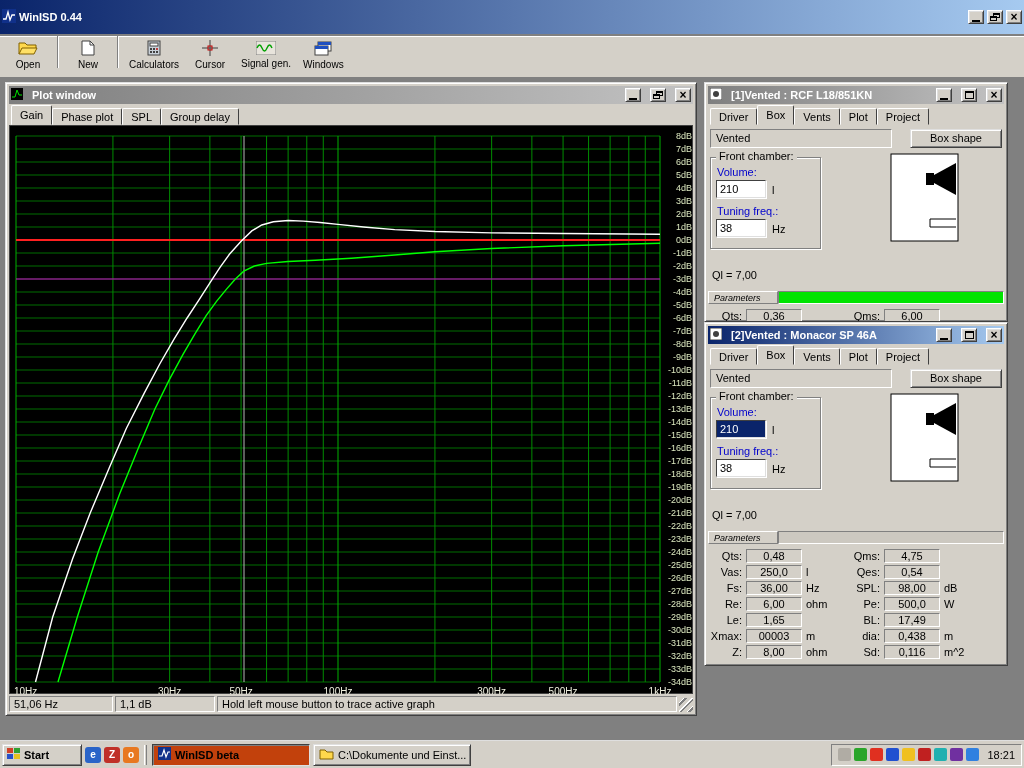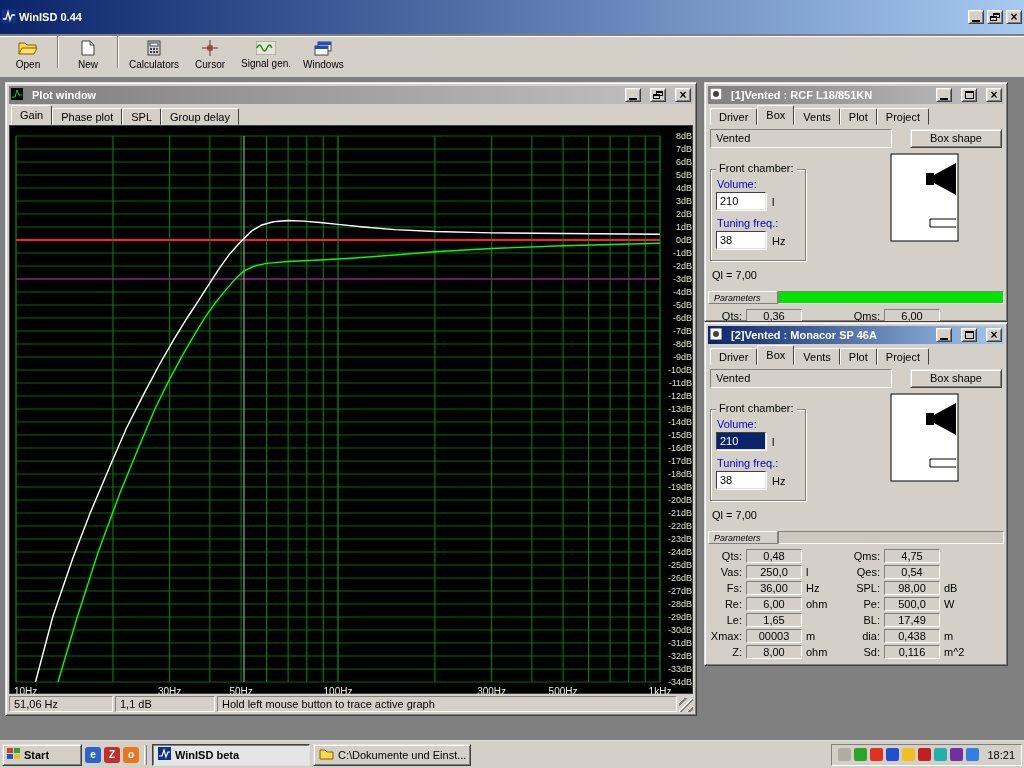--- a/index.html
+++ b/index.html
@@ -49,22 +49,22 @@
   .grip{width:14px;height:14px;align-self:flex-end;
     background:repeating-linear-gradient(135deg,transparent 0 3px,#fff 3px 4px,#808080 4px 6px);}
   
   .vwin{left:704px;width:304px;}
   .vwin1{top:4px;height:240px;overflow:hidden;}
   .vwin2{top:244px;height:344px;}
   .vbody{position:relative;height:166px;}
   .boxtype{position:absolute;left:2px;top:4px;width:182px;height:19px;line-height:17px;padding:0 5px;
     border:1px solid;border-color:#808080 #fff #fff #808080;}
   .bs-btn{position:absolute;right:2px;top:4px;width:92px;height:19px;text-align:center;line-height:17px;}
-  .group{position:absolute;left:2px;top:32px;width:96px;height:92px;border:1px solid #808080;
-    box-shadow:inset 1px 1px 0 #fff,1px 1px 0 #fff;margin-top:12px;}
+  .group{position:absolute;left:2px;top:32px;width:111px;height:92px;border:1px solid #808080;
+    box-shadow:inset 1px 1px 0 #fff,1px 1px 0 #fff;}
   .glegend{position:absolute;top:-8px;left:5px;background:#d4d0c8;padding:0 3px;}
   .flbl{position:absolute;left:6px;color:#0000cc;white-space:nowrap;}
   .edit{position:absolute;left:5px;width:50px;height:18px;background:#fff;color:#000;
     border:1px solid;border-color:#404040 #dfdfdf #dfdfdf #404040;box-shadow:1px 1px 0 #fff;
     font:11px "Liberation Sans",sans-serif;padding:0 3px;}
   .edit.sel{background:#0a246a;color:#fff;}
   .funit{position:absolute;left:61px;}
   .preview{position:absolute;left:182px;top:28px;}
   .ql{position:absolute;left:4px;top:144px;}
   .pbar{height:13px;display:flex;}
@@ -83,21 +83,21 @@
   
   .taskbar{position:absolute;left:0;right:0;bottom:0;height:28px;background:#d4d0c8;border-top:1px solid #dfdfdf;
     display:flex;align-items:center;padding:0 2px;gap:3px;}
   .startbtn{width:80px;height:22px;display:flex;align-items:center;gap:3px;font-weight:bold;padding:0 4px;}
   .qlwrap{display:flex;gap:3px;align-items:center;}
   .qlico{width:16px;height:16px;border-radius:3px;color:#fff;font-weight:bold;font-size:10px;
     display:flex;align-items:center;justify-content:center;}
   .handle{width:3px;height:20px;border-left:1px solid #fff;border-right:1px solid #808080;margin:0 2px;}
   .taskbtn{width:158px;height:22px;display:flex;align-items:center;gap:4px;padding:0 5px;white-space:nowrap;overflow:hidden;}
   .taskbtn.active{border-color:#404040 #dfdfdf #dfdfdf #404040;box-shadow:inset 1px 1px 0 #808080;
-    background:#e5e5e5;font-weight:bold;}
+    background:#c2410c;font-weight:bold;}
   .tray{margin-left:auto;height:22px;border:1px solid;border-color:#808080 #fff #fff #808080;
     display:flex;align-items:center;gap:3px;padding:0 6px;}
   .tico{width:13px;height:13px;border-radius:2px;display:inline-block;}
   .clock{margin-left:5px;}
 </style>
 </head>
 <body>
 
 <div class="screen">
 

